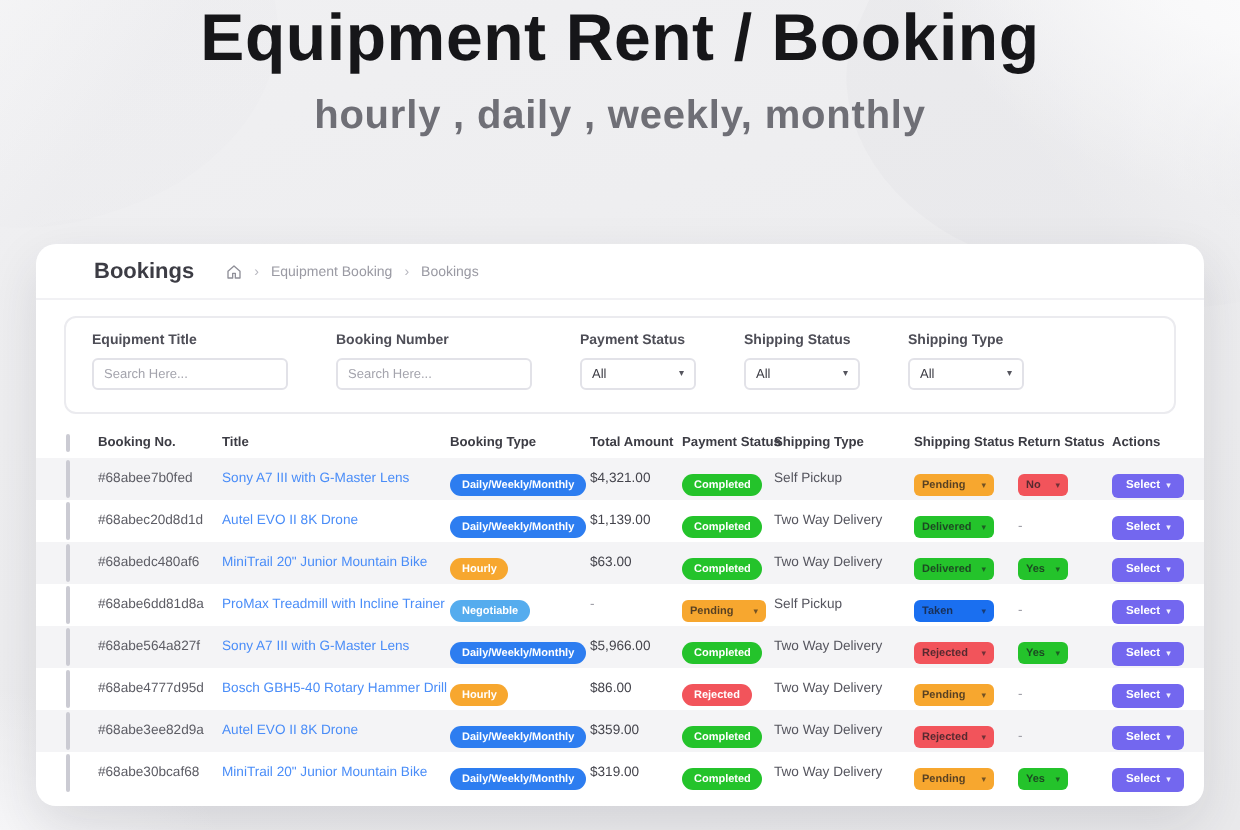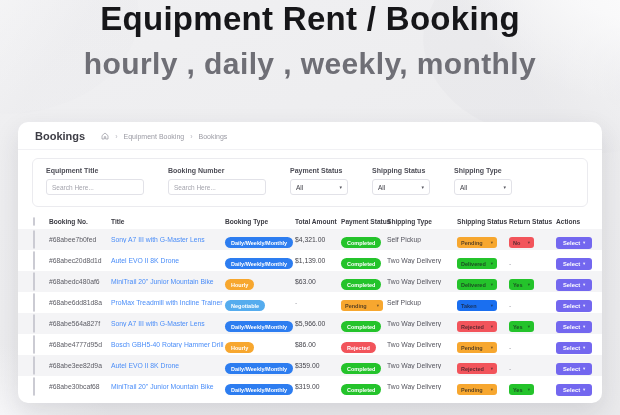--- a/index.html
+++ b/index.html
@@ -17,26 +17,26 @@
     border-radius:45% 55% 60% 40%; transform:rotate(24deg);
     background:linear-gradient(205deg, rgba(255,255,255,.85), rgba(222,222,226,.25) 70%);
     pointer-events:none; }
   .swirl-tl { position:absolute; top:-60px; left:-80px; width:220px; height:170px;
     border-radius:55% 45% 50% 50%; transform:rotate(-18deg);
     background:linear-gradient(145deg, rgba(255,255,255,.7), rgba(228,228,232,.15) 65%);
     pointer-events:none; }
 
   .hero { text-align:center; position:relative; }
   .hero-title { font-size:33px; font-weight:bold; color:#161619; letter-spacing:.3px; }
-  .hero-subtitle { font-size:30px; font-weight:bold; color:#6f6f76; margin-top:9px; letter-spacing:.4px; }
+  .hero-subtitle { font-size:20px; font-weight:bold; color:#6f6f76; margin-top:9px; letter-spacing:.4px; }
 
   .card { position:absolute; left:18px; top:122px; width:584px; height:281px;
     background:#fff; border-radius:10px; box-shadow:0 10px 26px rgba(40,40,55,.12); overflow:hidden; }
 
-  .card-header { display:flex; align-items:center; gap:16px; padding:8px 17px 7px; border-bottom:1px solid #f1f1f4; }
+  .card-header { display:flex; align-items:center; gap:16px; padding:8px 29px 7px; border-bottom:1px solid #f1f1f4; }
   .page-title { font-size:11px; font-weight:bold; color:#3c3c44; }
   .breadcrumb { display:flex; align-items:center; gap:6px; font-size:7px; color:#9a9aa3; }
   .crumb-sep { color:#b8b8c0; font-size:7px; }
   .home-icon { display:inline-flex; align-items:center; }
 
   .filter-panel { margin:8px 14px 6px; border:1px solid #ebebef; border-radius:6px;
     padding:8px 13px 11px; display:flex; gap:24px; }
   .filter-group { display:flex; flex-direction:column; }
   .filter-label { font-size:7px; font-weight:bold; color:#4e4e57; margin-bottom:5px; }
   .filter-input { width:98px; height:16px; border:1px solid #e2e2e8; border-radius:3px;

